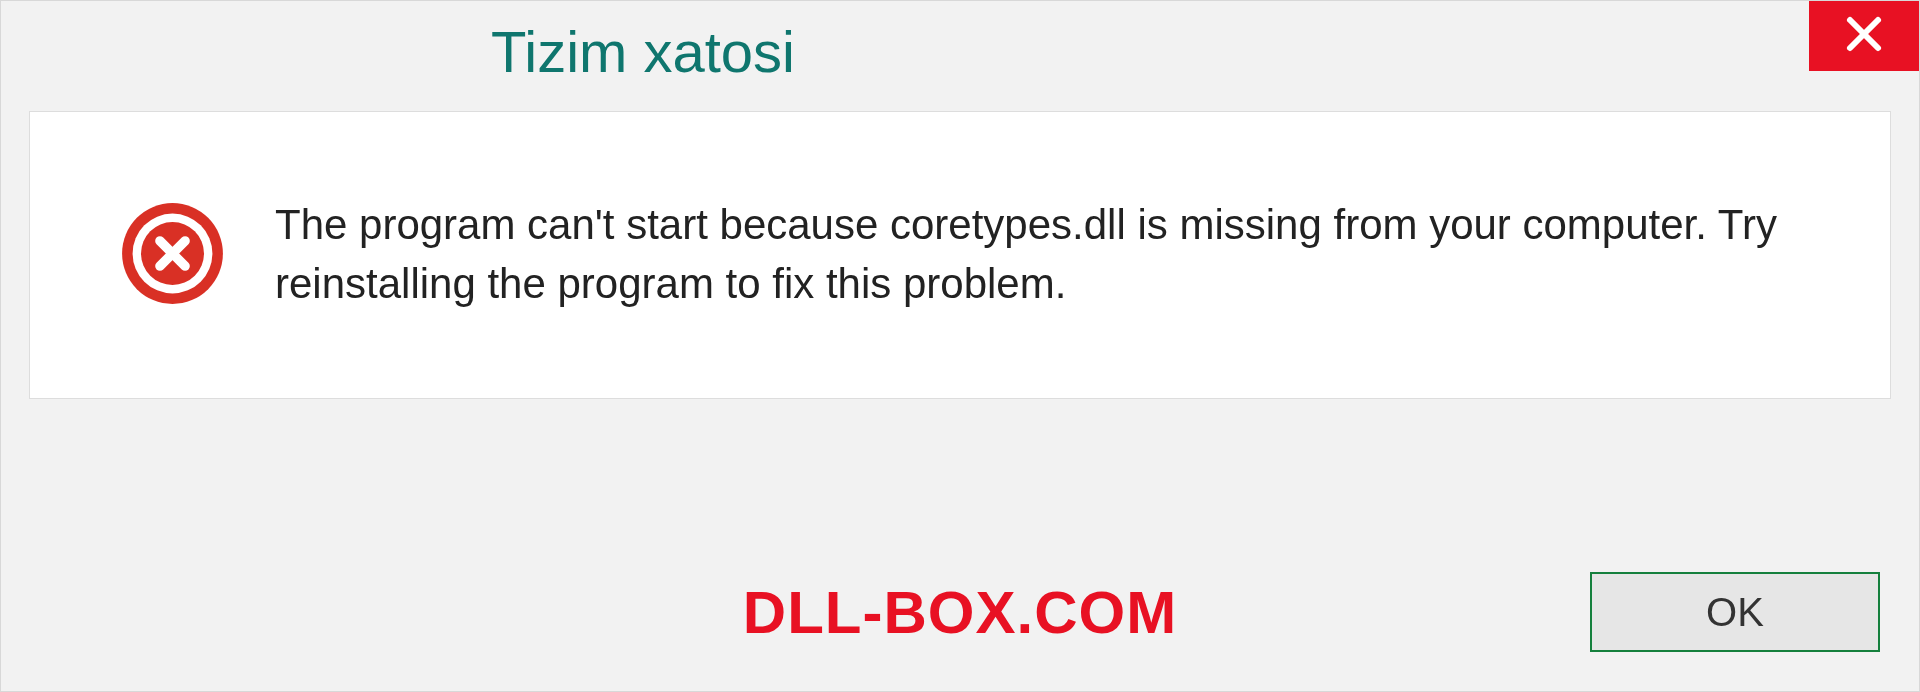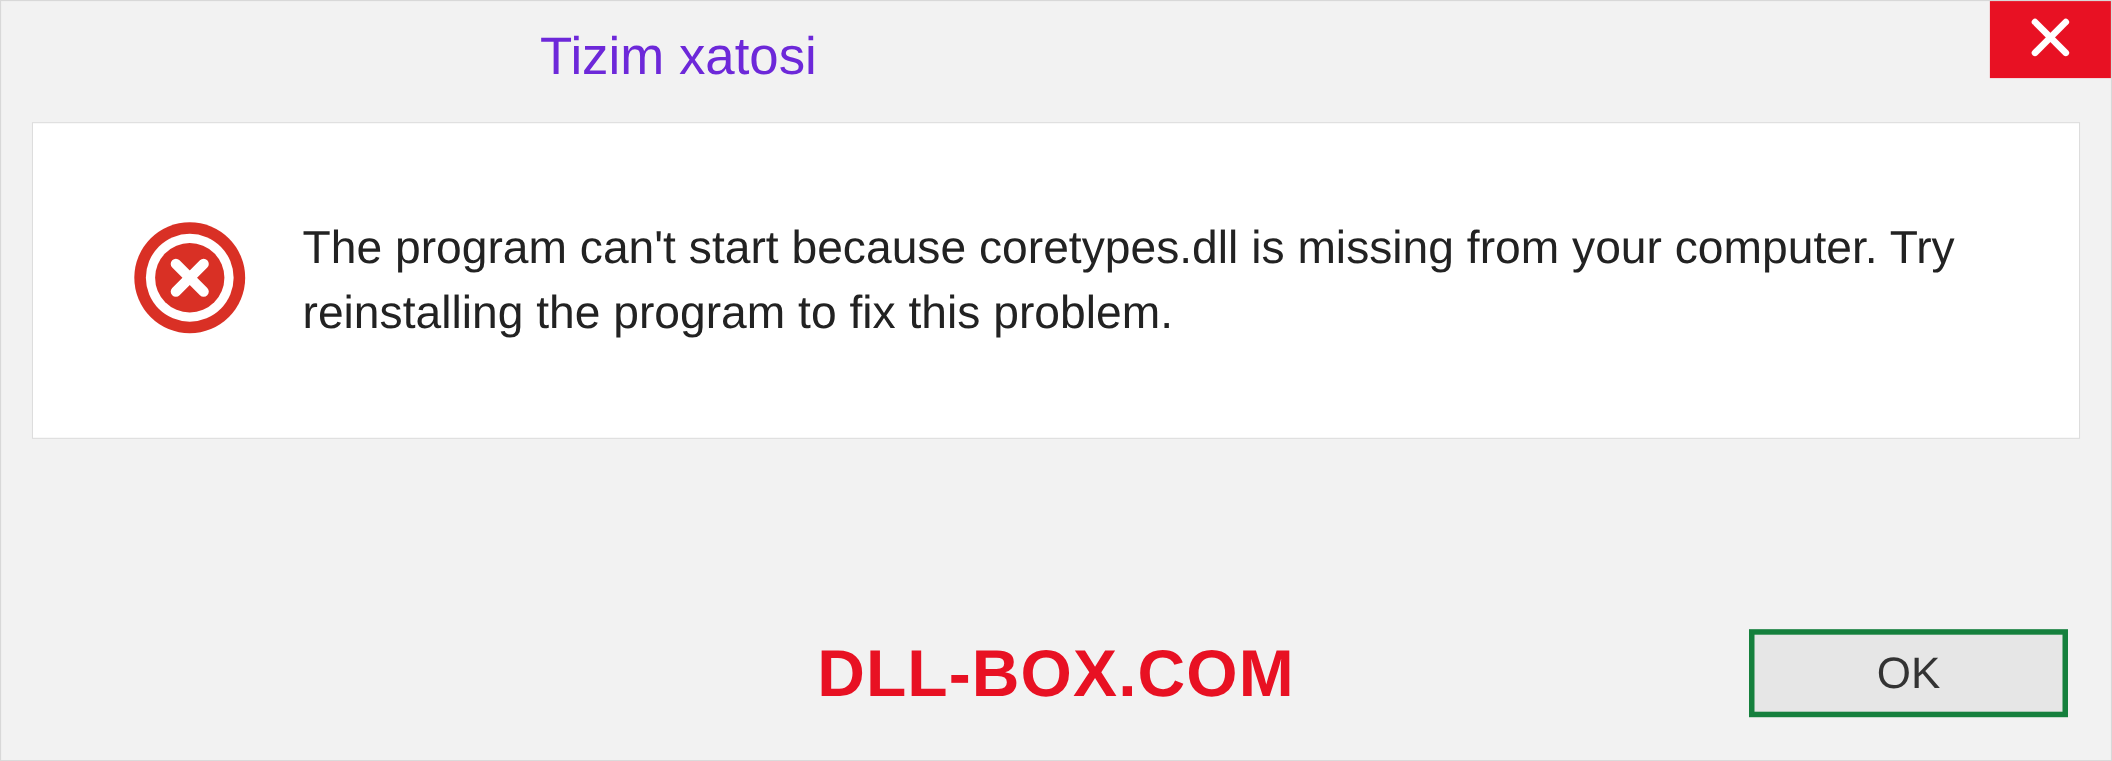--- a/index.html
+++ b/index.html
@@ -21,22 +21,22 @@
       border: 1px solid #d8d8d8;
     }
     .title-bar {
       height: 100px;
       display: flex;
       align-items: center;
       padding-left: 490px;
       position: relative;
     }
     .title-text {
-      font-size: 48px;
-      color: #6d28d9;
+      font-size: 58px;
+      color: #0f766e;
       font-weight: 400;
     }
     .close-btn {
       position: absolute;
       top: 0;
       right: 0;
       width: 110px;
       height: 70px;
       background: #e81123;
       display: flex;
@@ -89,21 +89,21 @@
       font-size: 60px;
       font-weight: 800;
       color: #e81123;
       letter-spacing: 1px;
       font-family: Arial, sans-serif;
     }
     .ok-btn {
       width: 290px;
       height: 80px;
       background: #e6e6e6;
-      border: 5px solid #15803d;
+      border: 2px solid #15803d;
       font-size: 40px;
       color: #333;
       display: flex;
       align-items: center;
       justify-content: center;
       cursor: pointer;
     }
   </style>
 </head>
 <body>

